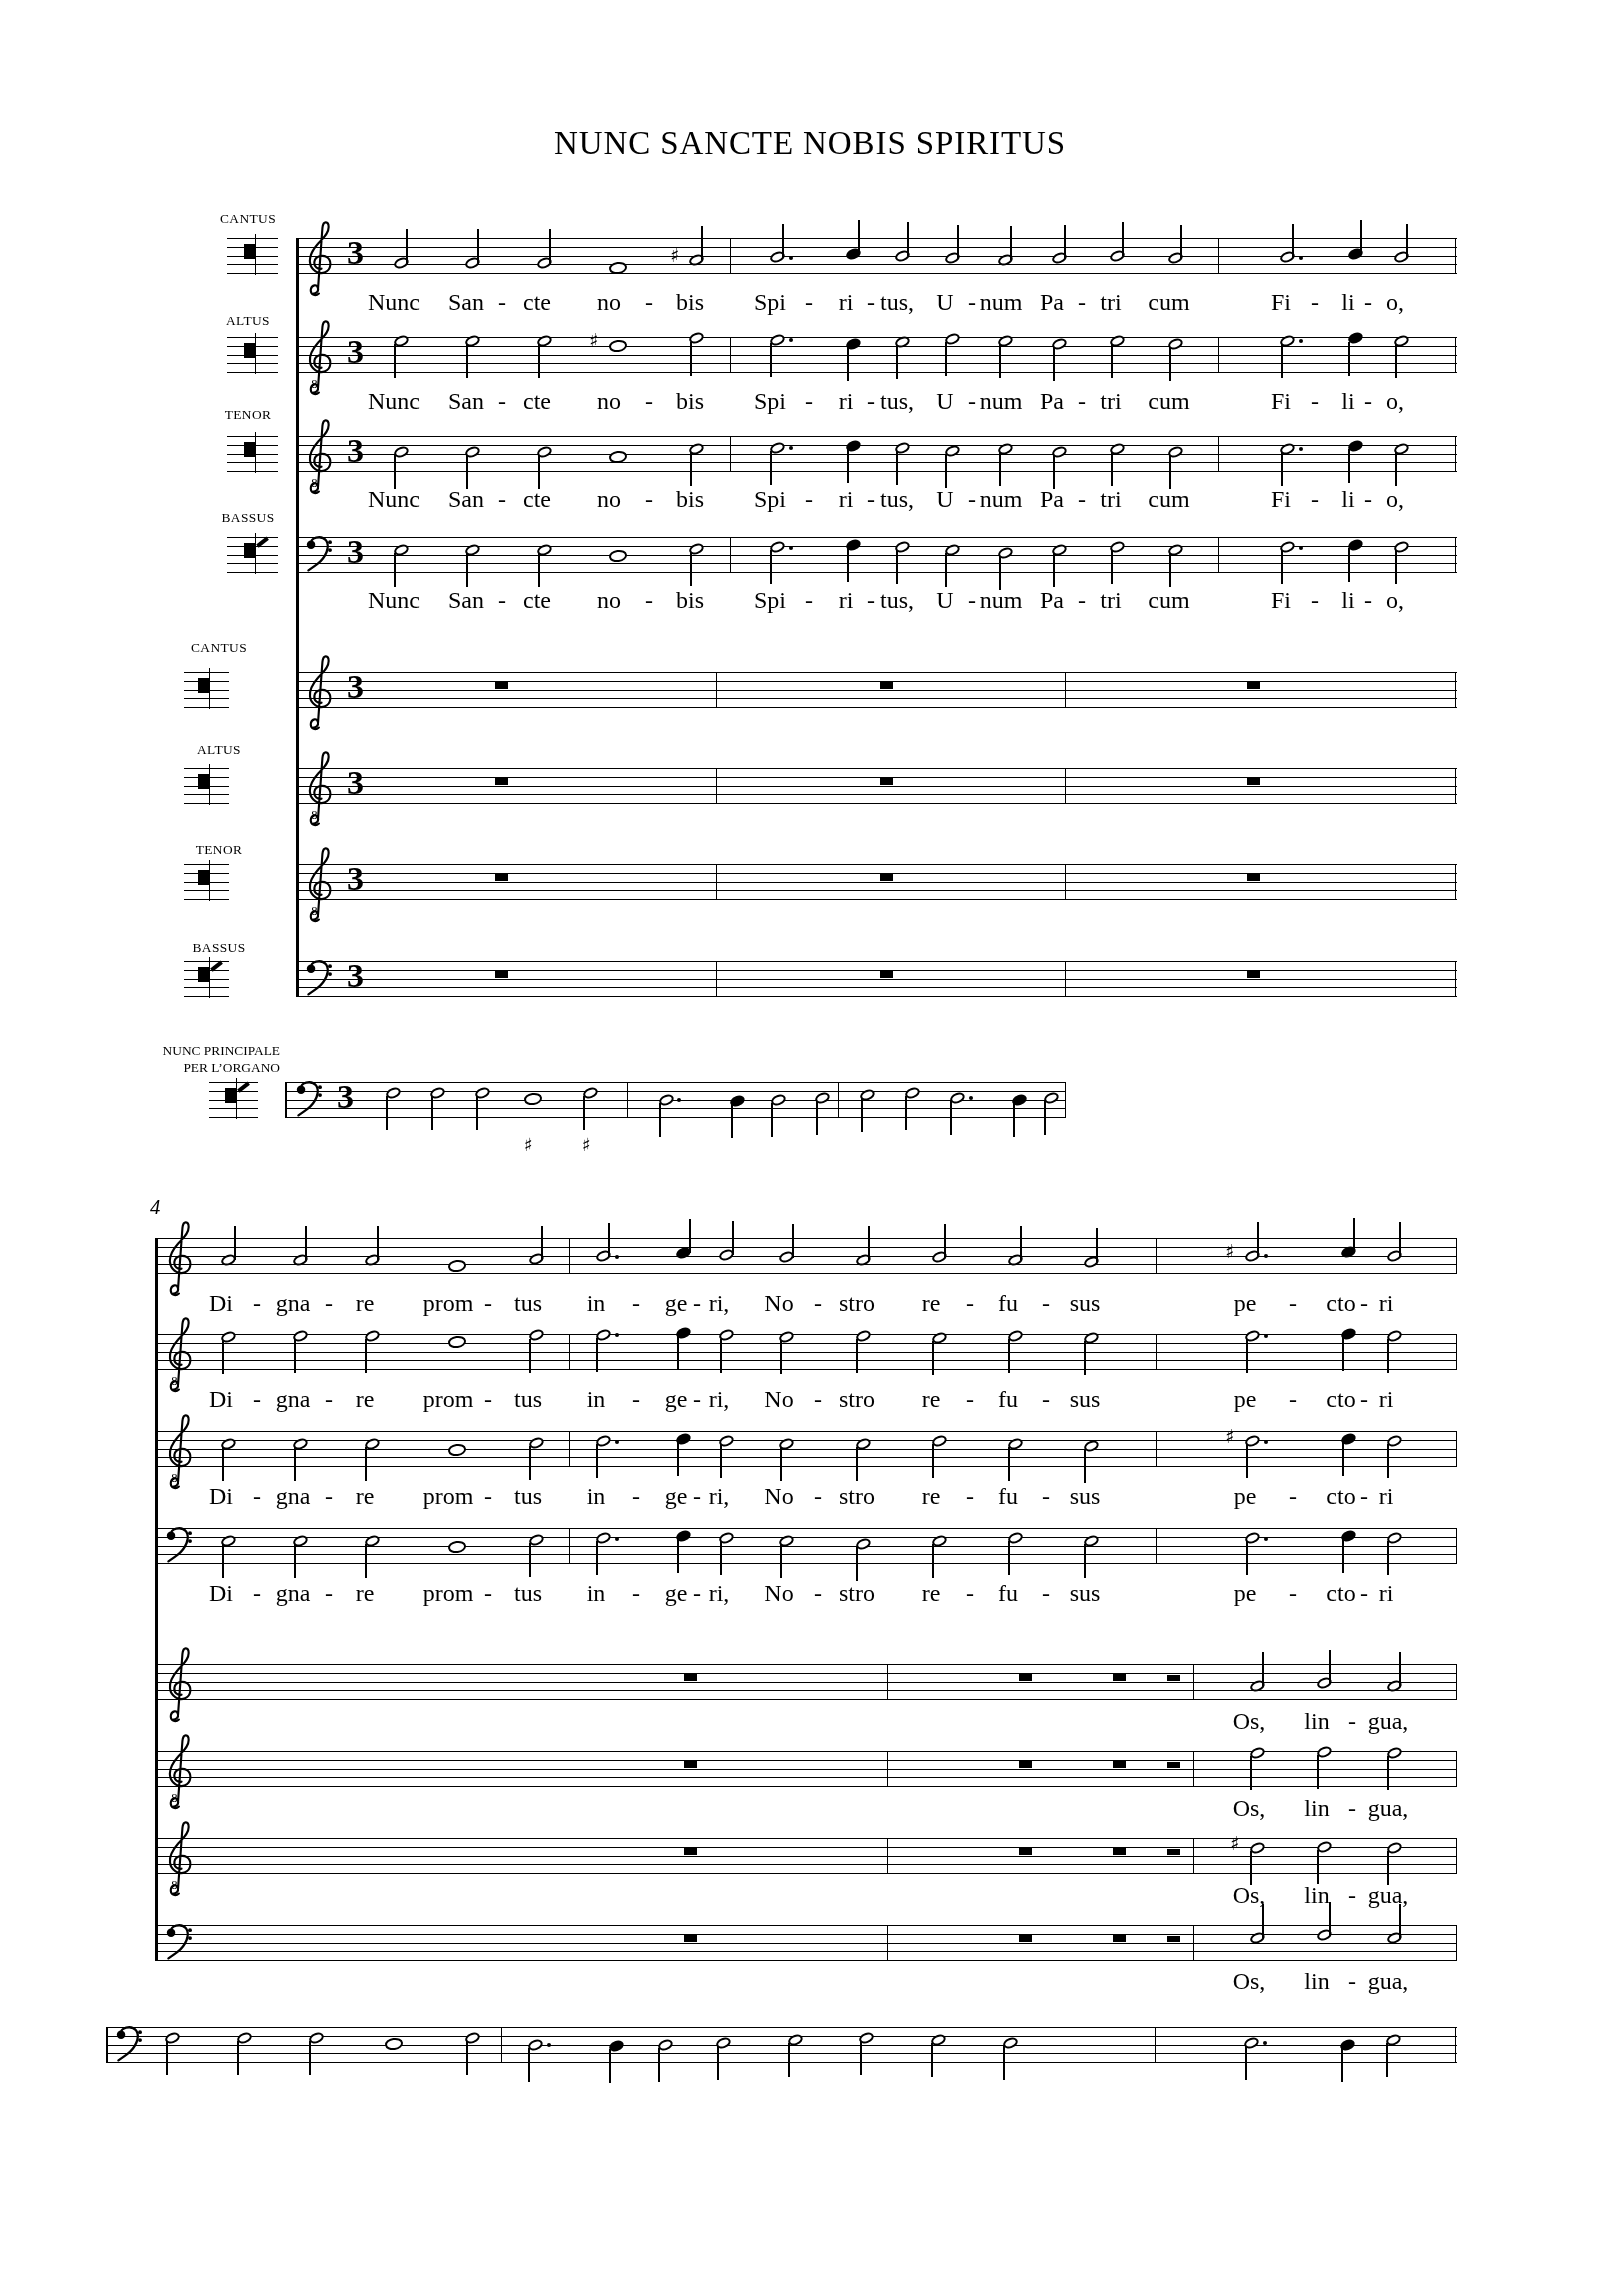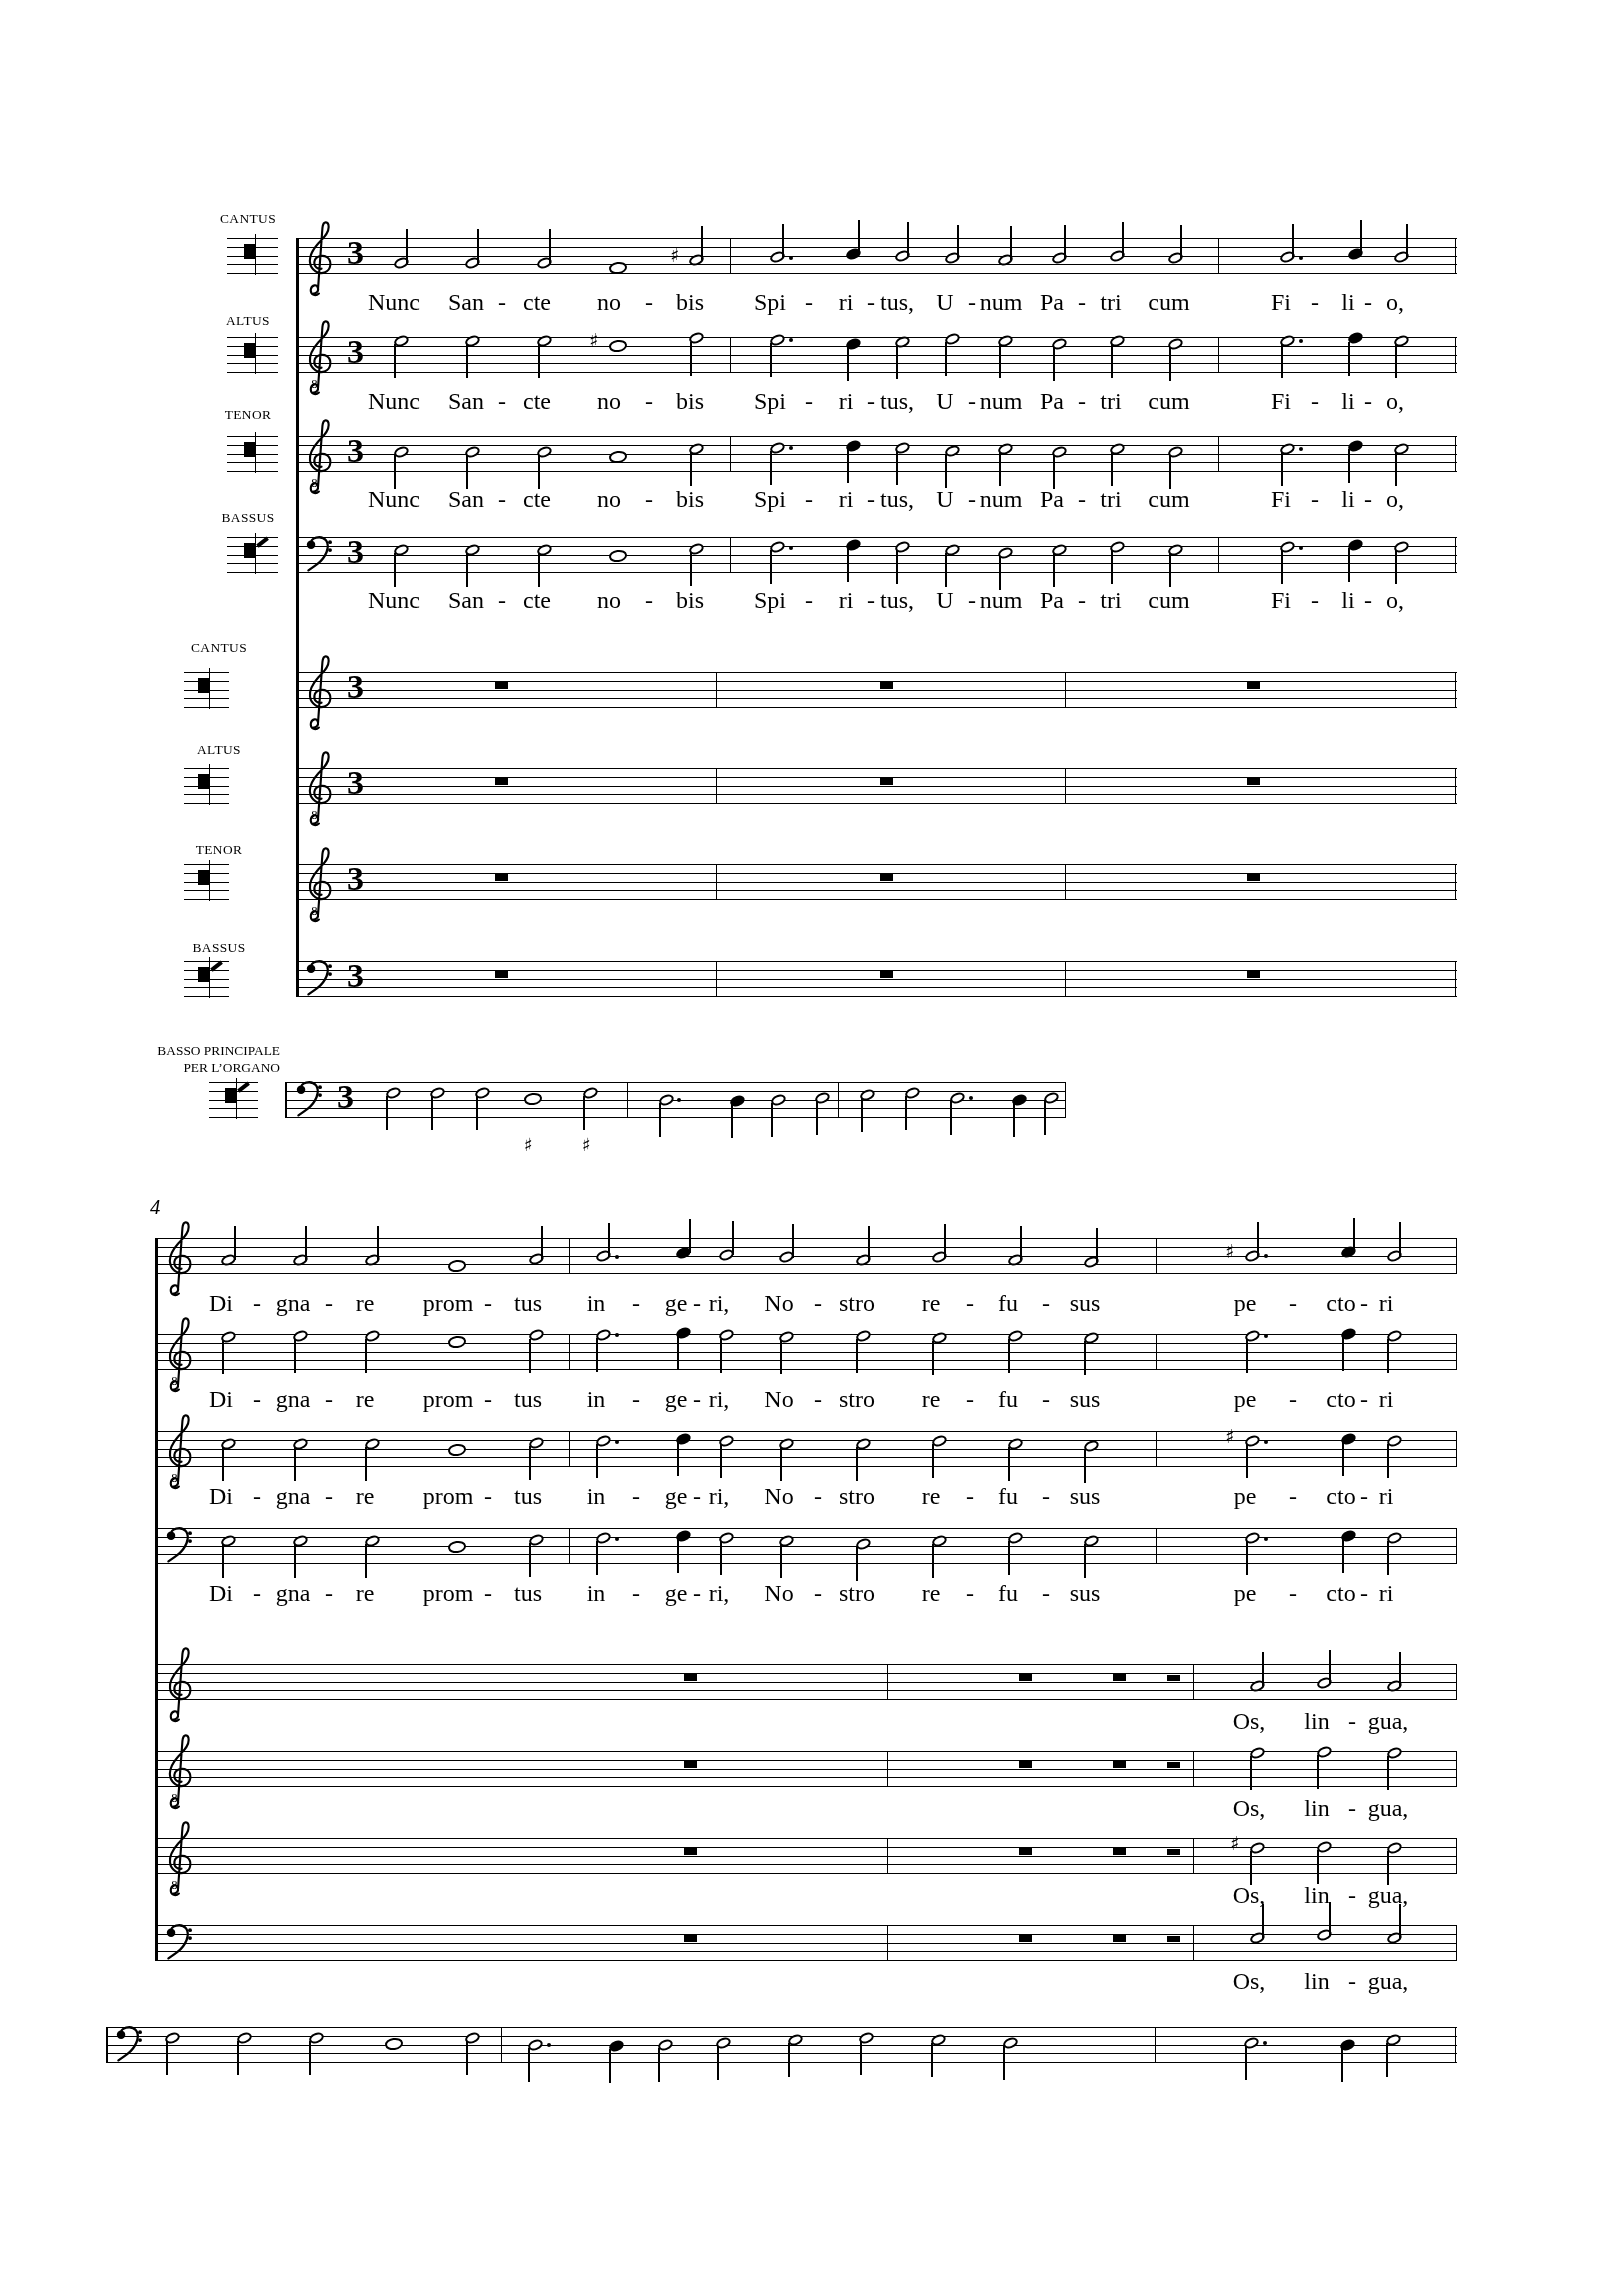--- a/index.html
+++ b/index.html
@@ -28,23 +28,24 @@
   .timesig{position:absolute;font-size:34px;font-weight:bold;line-height:1;top:-1.8px;}
   .clef{position:absolute;}
   .o8{position:absolute;font-size:12.5px;line-height:1;}
   .incipit{position:absolute;height:36px;}
   .iblock{position:absolute;background:#000;}
 </style>
 </head>
 <body>
 
 <div id="page">
+  <div class="title">NUNC SANCTE NOBIS SPIRITUS</div>
   <div class="measure-no">4</div>
   <div class="organ-label">
-    <div>BASSO PRINCIPALE</div>
+    <div>NUNC PRINCIPALE</div>
     <div>PER L’ORGANO</div>
   </div>
   <div id="score">
       <div class="staff" style="left: 297px; top: 238px; width: 1160px;">
         <div class="sline" style="top: 0px;"></div>
         <div class="sline" style="top: 8.7px;"></div>
         <div class="sline" style="top: 17.5px;"></div>
         <div class="sline" style="top: 26px;"></div>
         <div class="sline" style="top: 35px;"></div>
         <div class="clef" style="left: 4.5px; top: -23px;"><svg width="32" height="86" viewBox="0 0 36 96" xmlns="http://www.w3.org/2000/svg">

